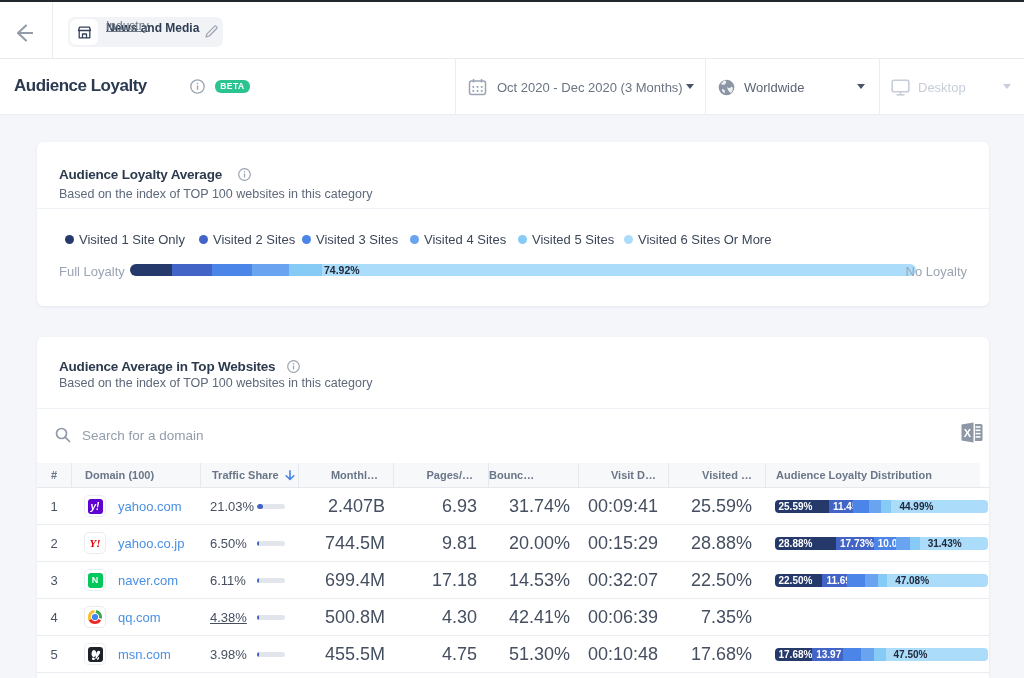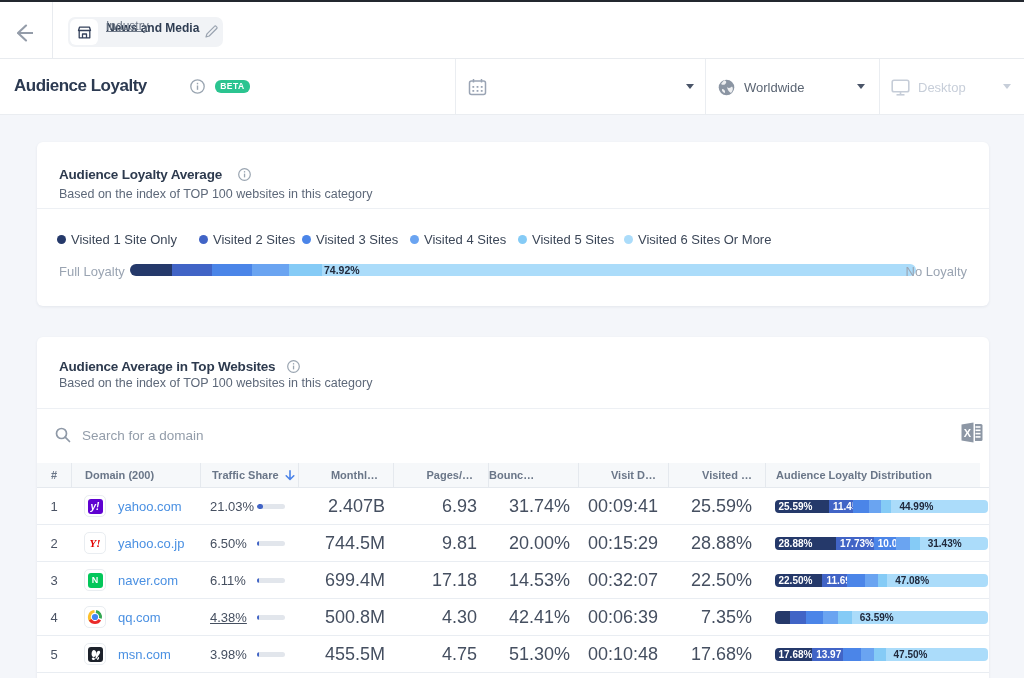--- a/index.html
+++ b/index.html
@@ -123,20 +123,21 @@
       <line x1="13.5" y1="1" x2="13.5" y2="4.5" stroke="#9aa4b4" stroke-width="1.5"></line>
       <g fill="#9aa4b4">
         <rect x="4.4" y="8" width="1.8" height="1.8"></rect>
         <rect x="8.6" y="8" width="1.8" height="1.8"></rect>
         <rect x="12.8" y="8" width="1.8" height="1.8"></rect>
         <rect x="4.4" y="12" width="1.8" height="1.8"></rect>
         <rect x="8.6" y="12" width="1.8" height="1.8"></rect>
         <rect x="12.8" y="12" width="1.8" height="1.8"></rect>
       </g>
     </svg>
+  <div id="sel-date-txt" class="abs">Oct 2020 - Dec 2020 (3 Months)</div>
   <div class="caret abs" style="left:686px; top:25px;"></div>
   <svg id="globe-ic" class="abs" width="17" height="17" viewBox="0 0 17 17">
       <circle cx="8.5" cy="8.5" r="7.8" fill="#8b95a3"></circle>
       <path d="M3 5 C5 6.5 7 6 8 4 C9 2.5 7.5 1.5 6 1.2 Z M9 8 C10.5 9.5 12.5 9 14 7.5 C15.5 9 15 12 13 14 C11 13 9.5 11 9 8 Z M4 10 C6 10 7.5 11.5 7 14 C5 13.5 3.5 12 4 10 Z" fill="#fff" opacity="0.85"></path>
     </svg>
   <div id="sel-geo-txt" class="abs">Worldwide</div>
   <div class="caret abs" style="left:857px; top:25px;"></div>
   <svg id="desk-ic" class="abs" width="19" height="17" viewBox="0 0 19 17">
       <rect x="1.2" y="1.2" width="16.6" height="11.6" rx="1.8" stroke="#c6cdd8" stroke-width="1.6" fill="none"></rect>
       <line x1="9.5" y1="13" x2="9.5" y2="15.5" stroke="#c6cdd8" stroke-width="1.6"></line>
@@ -149,21 +150,21 @@
 <div id="page" class="abs">
   <div id="card1" class="card">
     <div class="c-title" style="top:25px;">Audience Loyalty Average</div>
     <svg class="abs" style="left:201px; top:26px;" width="13" height="13" viewBox="0 0 15 15">
         <circle cx="7.5" cy="7.5" r="6.7" stroke="#9aa5b1" stroke-width="1.4" fill="none"></circle>
         <rect x="6.8" y="6.5" width="1.5" height="4.3" fill="#9aa5b1"></rect>
         <rect x="6.8" y="3.6" width="1.5" height="1.6" fill="#9aa5b1"></rect>
       </svg>
     <div class="c-sub" style="top:45px;">Based on the index of TOP 100 websites in this category</div>
     <div id="c1-div" class="abs"></div>
-    <div class="leg" style="left:20px;text-align:right;">
+    <div class="leg" style="left:28px;text-align:right;">
         <div class="dot s1"></div>
         <span>Visited 1 Site Only</span>
       </div>
     <div class="leg" style="left:162px;">
         <div class="dot s2"></div>
         <span>Visited 2 Sites</span>
       </div>
     <div class="leg" style="left:265px;">
         <div class="dot s3"></div>
         <span>Visited 3 Sites</span>
@@ -215,21 +216,21 @@
           <line x1="14.5" y1="8.3" x2="19.5" y2="8.3"></line>
           <line x1="14.5" y1="11.6" x2="19.5" y2="11.6"></line>
           <line x1="14.5" y1="14.9" x2="19.5" y2="14.9"></line>
         </g>
         <text x="6.4" y="14.6" font-size="11" font-weight="bold" fill="#fff" text-anchor="middle" font-family="Liberation Sans">X</text>
       </svg>
 
     <div id="thead" class="abs">
       <div class="th" style="width:34px; text-align:center;">#</div>
         <div class="th-sep"></div>
-      <div class="th" style="width:128px; padding-left:13px;">Domain (200)</div>
+      <div class="th" style="width:128px; padding-left:13px;">Domain (100)</div>
         <div class="th-sep"></div>
       <div class="th" style="width:97px; padding-left:11px;">Traffic Share <svg width="10" height="11" viewBox="0 0 10 11" style="vertical-align:-1.5px; margin-left:3px;">
             <path d="M5 0.8 V9.2 M1.2 5.8 L5 9.5 L8.8 5.8" stroke="#4a82e8" stroke-width="1.6" fill="none" stroke-linecap="round" stroke-linejoin="round"></path>
           </svg></div>
         <div class="th-sep"></div>
       <div class="th" style="width:94px; text-align:right; padding-right:15px;">Monthl…</div>
         <div class="th-sep"></div>
       <div class="th" style="width:94px; text-align:right; padding-right:15px;">Pages/…</div>
         <div class="th-sep"></div>
       <div class="th" style="width:89px; text-align:left; padding-right:14px;">Bounc…</div>
@@ -350,30 +351,20 @@
           <span class="ts" style="width:47px;text-decoration:underline;">4.38%</span>
           <div class="minibar">
             <div style="width:1.5px;"></div>
           </div>
         </div>
       <div class="td val" style="width:95px; padding-right:8px;">500.8M</div>
       <div class="td val" style="width:95px; padding-right:11px;">4.30</div>
       <div class="td val" style="width:90px; padding-right:8px;">42.41%</div>
       <div class="td val" style="width:90px; padding-right:10px;">00:06:39</div>
       <div class="td val" style="width:97px; padding-right:13px;">7.35%</div>
-      <div class="td" style="width:224px;">
-          <div class="dbar" style="margin-left:9.5px;">
-        <div class="s1" style="width:15.7px;"></div>
-        <div class="s2" style="width:16.1px;"></div>
-        <div class="s3" style="width:17.2px;"></div>
-        <div class="s4" style="width:14.9px;"></div>
-        <div class="s5" style="width:13.4px;"></div>
-        <div class="s6 lt" style="flex:1;">63.59%</div>
-      </div>
-        </div>
     </div>
     <div class="trow" style="top:299px;">
       <div class="td num" style="width:34px;">5</div>
       <div class="td" style="width:129px; padding-left:13px; display:flex; align-items:center;">
         <div class="fav">
             <div style="width:15px;height:15px;background:#1d222b;border-radius:3px;display:flex;align-items:center;justify-content:center;">
               <svg width="13" height="13" viewBox="0 0 13 13">
                 <path d="M4.9 1.9 C6.9 1.9 7.5 4.2 7.2 6.3 C6.9 8.1 5.9 9.3 4.6 9.1 C3.1 8.9 2.4 7.1 2.6 5.2 C2.8 3.3 3.6 1.9 4.9 1.9 Z" fill="#fff"></path>
                 <path d="M3.8 9.5 C5 9.4 5.8 10 5.9 10.8 C6 11.6 5.1 12.1 4.1 12 C3.1 11.8 2.6 11 2.9 10.2 Z" fill="#fff"></path>
                 <path d="M10.6 2.9 C11.5 3.6 11.3 5 10.2 6.6 L7.5 10.6 C6.9 11.4 6.3 11.2 6.4 10.3 L7.2 5.7 C7.6 3.7 9.2 2.3 10.6 2.9 Z" fill="#fff"></path>

